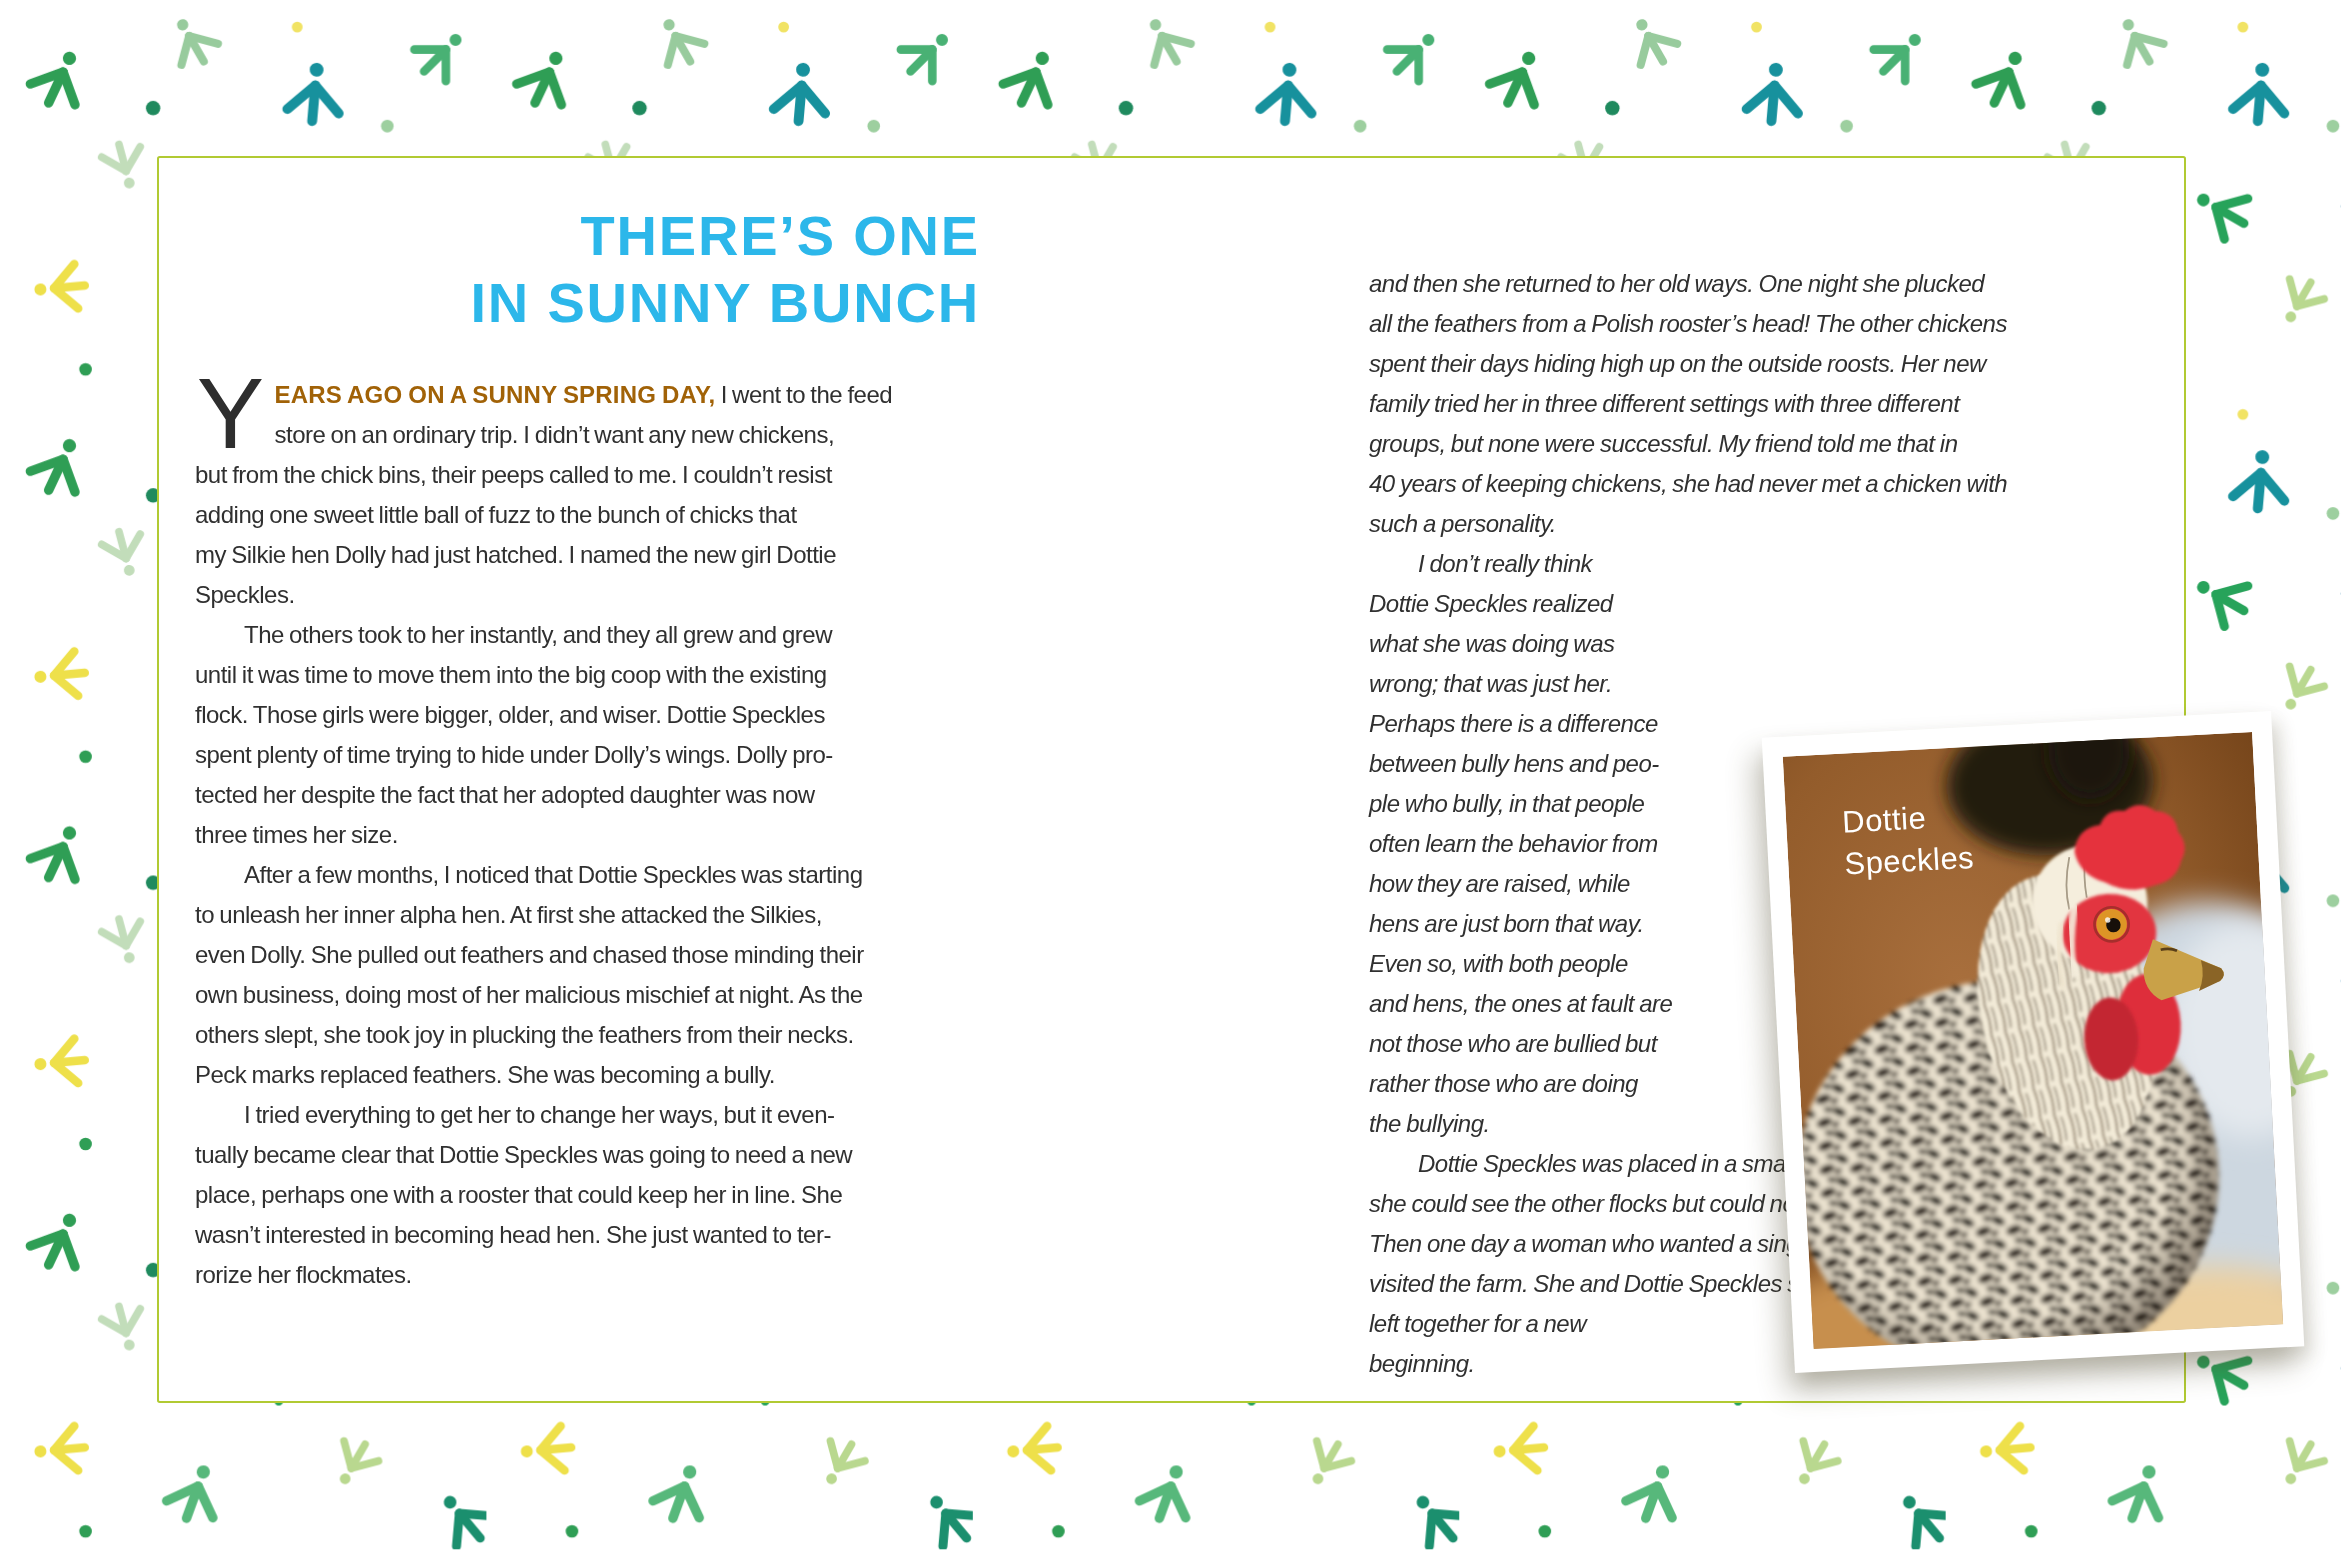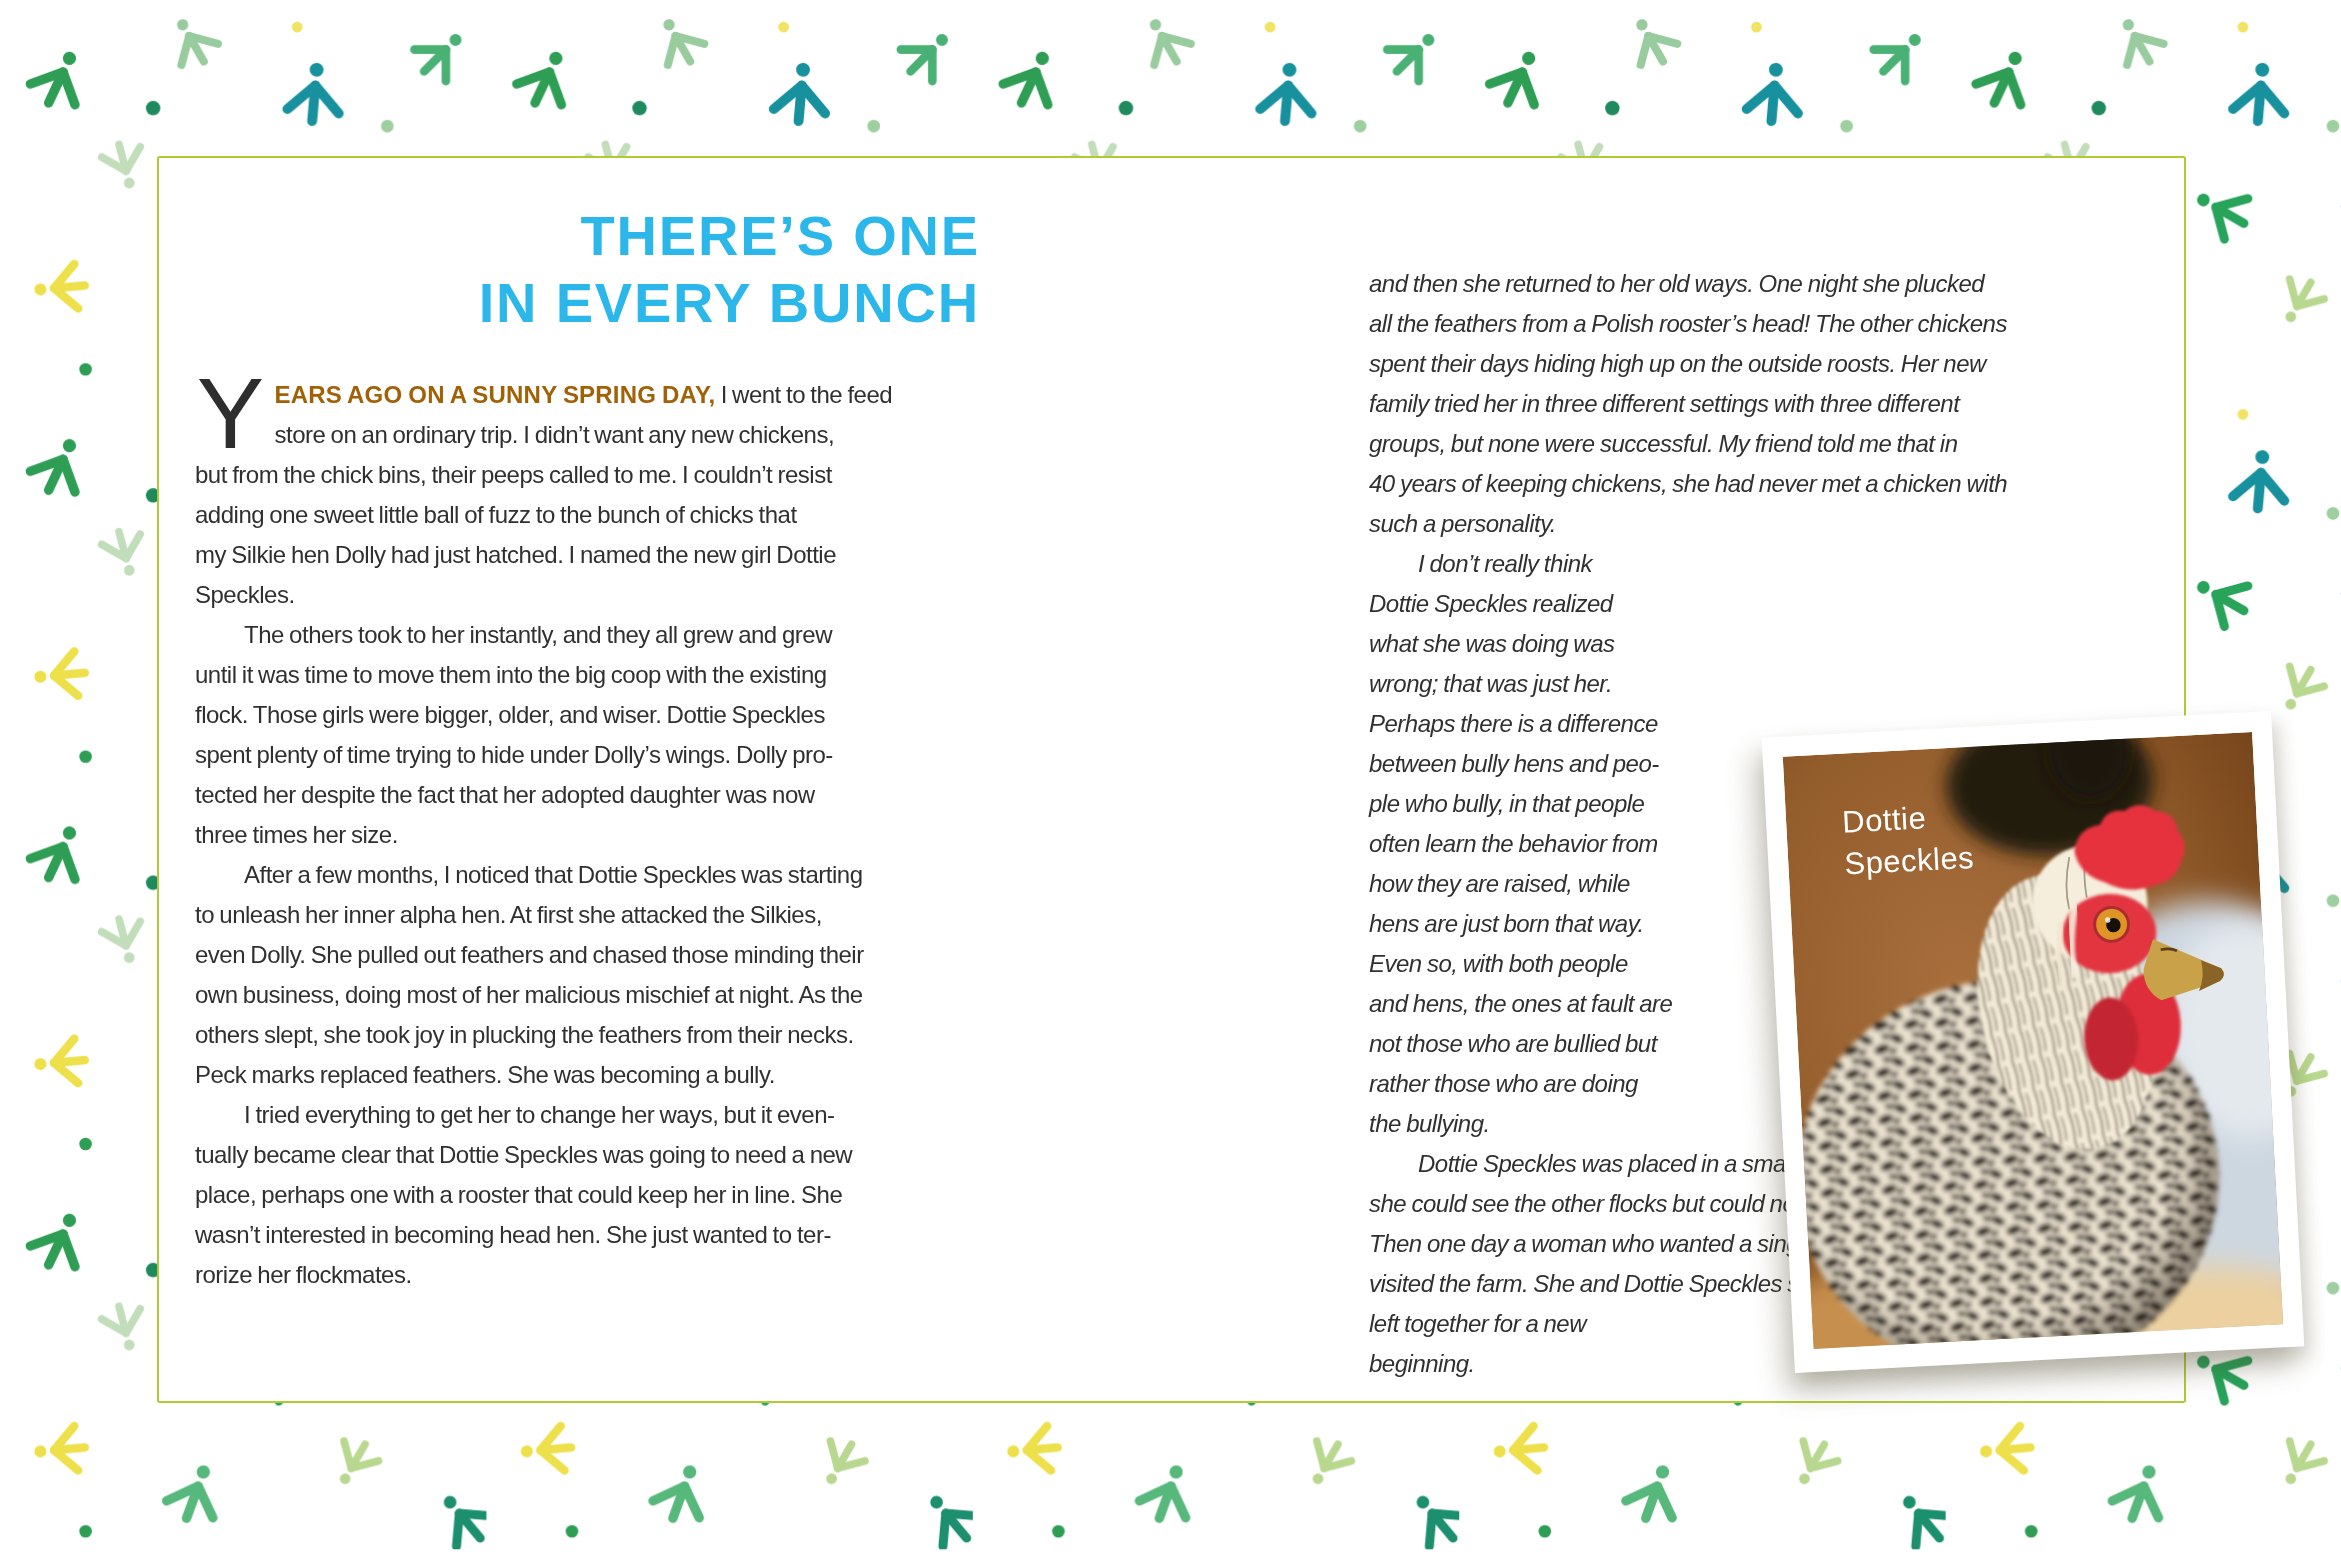--- a/index.html
+++ b/index.html
@@ -94,21 +94,21 @@
         </g>
       </pattern>
     </defs>
     <rect width="2600" height="1733" fill="url(#feet)"></rect>
   </svg>
 
   <div class="sheet" style="border-color: rgb(177, 202, 50);"></div>
 
   <h1 class="title" style="color: rgb(44, 183, 234);">
       <span>THERE’S ONE</span>
-      <span>IN EVERY BUNCH</span>
+      <span>IN SUNNY BUNCH</span>
     </h1>
 
   <div class="col col-left">
     <p class="para"><span class="dropcap">Y</span><b class="leadin">EARS AGO ON A SUNNY SPRING DAY,</b><span class="lines"> I went to the feed
 store on an ordinary trip. I didn’t want any new chickens,
 but from the chick bins, their peeps called to me. I couldn’t resist
 adding one sweet little ball of fuzz to the bunch of chicks that
 my Silkie hen Dolly had just hatched. I named the new girl Dottie
 Speckles.</span></p>
     <p class="para indent"><span class="lines">The others took to her instantly, and they all grew and grew

